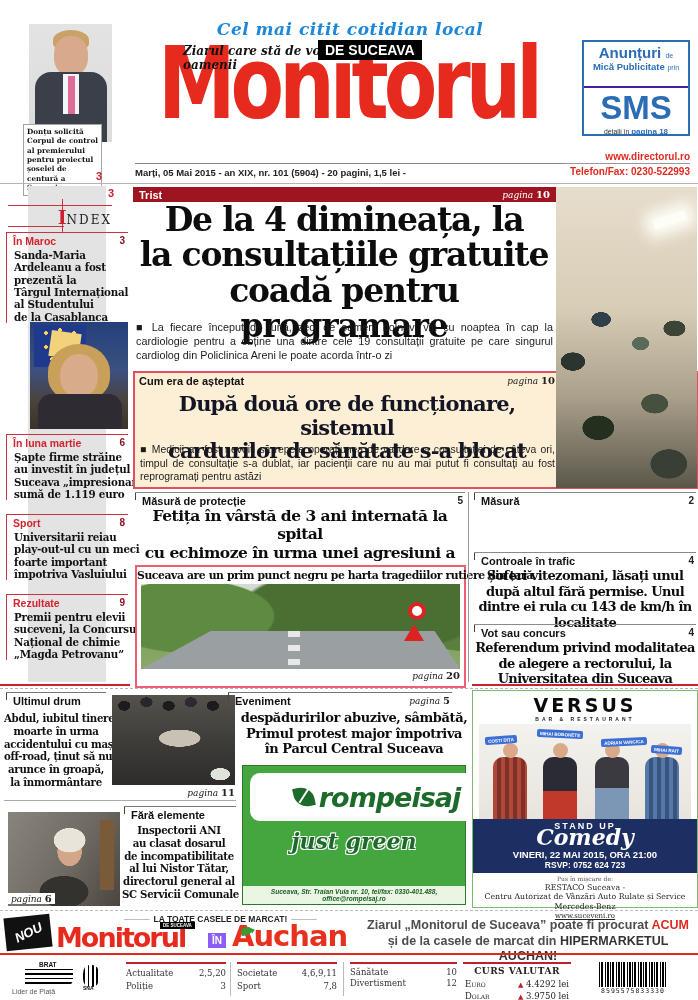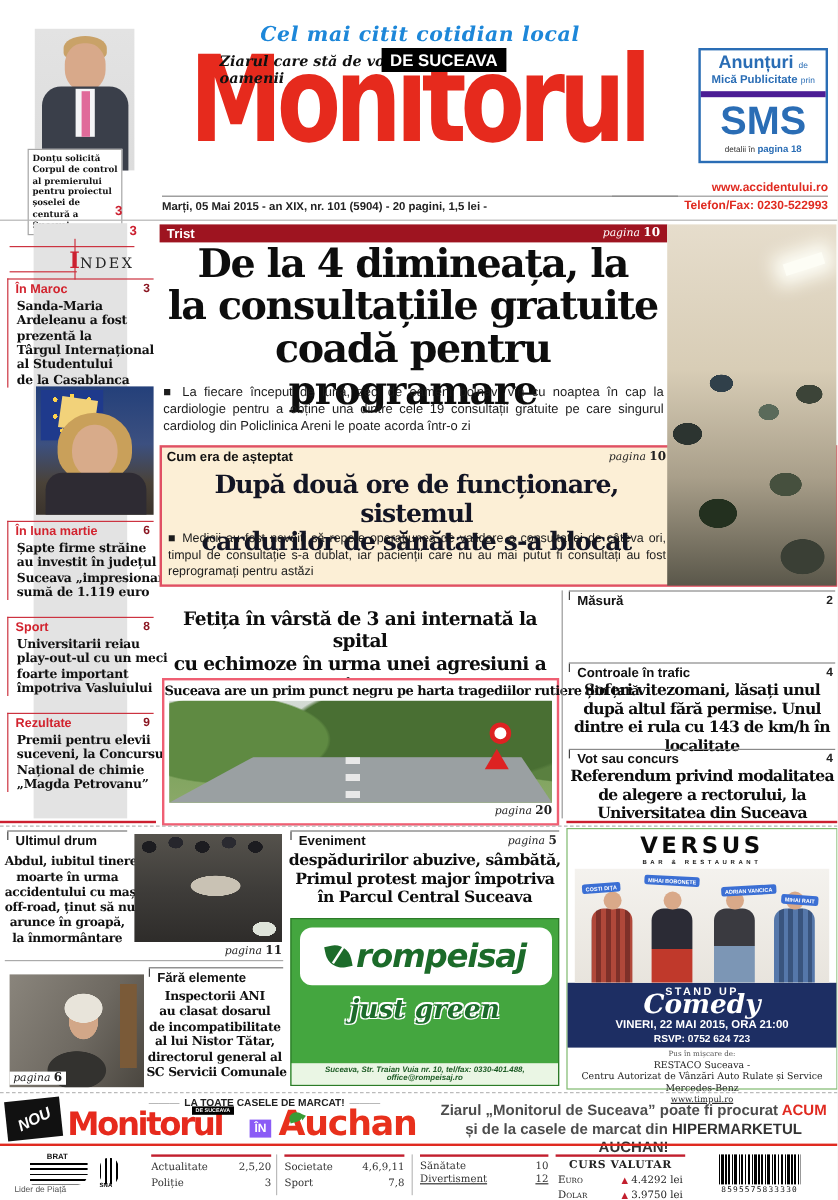--- a/index.html
+++ b/index.html
@@ -23,21 +23,21 @@
   .pol-suit { position:absolute; left:6px; top:48px; width:72px; height:70px; background:#3a3f4a; border-radius:16px 16px 0 0; }
   .pol-shirt{ position:absolute; left:34px; top:50px; width:16px; height:40px; background:#f4f4f6; }
   .pol-tie  { position:absolute; left:39px; top:52px; width:7px; height:38px; background:#e06a9a; }
   .photo-caption { left:23px; top:124px; width:79px; background:#fff; border:1px solid #a5a5a5;
     font:bold 7.2px/1.3 "DejaVu Serif", serif; color:#111; padding:2px 3px; }
   .caption-page { left:23px; top:170px; width:79px; text-align:right; color:#cc2030; font:bold 11px "Liberation Sans", sans-serif; }
   .sms-box { left:582px; top:40px; width:108px; height:96px; border:2px solid #2a6db5; background:#fff; text-align:center; }
   .sms-l1 { font:bold 15px "Liberation Sans", sans-serif; color:#2a6db5; margin-top:2px; }
   .sms-l1 .sfx, .sms-l2 .sfx { font:normal 7px "Liberation Sans", sans-serif; color:#2a6db5; }
   .sms-l2 { font:bold 9.5px "Liberation Sans", sans-serif; color:#2a6db5; }
-  .sms-big { font:bold 33px/1 "Liberation Sans", sans-serif; color:#2a6db5; border-top:5px solid #4c1d95; margin-top:4px; padding-top:3px; }
+  .sms-big { font:bold 33px/1 "Liberation Sans", sans-serif; color:#2a6db5; border-top:2px solid #4c1d95; margin-top:14px; padding-top:3px; }
   .sms-det { font:6.8px "Liberation Sans", sans-serif; color:#333; margin-top:3px; }
   .sms-det b { color:#2a6db5; font-size:8px; }
   .site-url { right:8px; top:151px; width:180px; text-align:right; color:#e02a20; font:bold 10px "Liberation Sans", sans-serif; }
   .url-rule { right:8px; top:163px; width:180px; border-top:1px solid #999; }
   .phone    { right:8px; top:166px; width:180px; text-align:right; color:#e02a20; font:bold 10px "Liberation Sans", sans-serif; }
   .dateline { left:135px; top:163px; width:430px; text-align:left; border-top:1px solid #888;
     padding-top:3px; font:bold 9.5px "Liberation Sans", sans-serif; color:#222; }
   .header-rule { left:0; top:183px; width:698px; border-top:1px solid #b5b5b5; }
 
   
@@ -169,21 +169,21 @@
   .c-date  { font:bold 9.5px "Liberation Sans", sans-serif; margin-top:1px; }
   .c-rsvp  { font:bold 8.5px "Liberation Sans", sans-serif; }
   .versus-foot { font:7.8px/1.25 "DejaVu Serif", serif; color:#222; margin-top:2px; }
   .versus-foot .tiny { font-size:6px; color:#555; }
   .versus-foot .site { text-decoration:underline; font-size:7px; }
 
   
   .event-head { left:240px; top:710px; width:228px; text-align:center; color:#0d0d0d;
     font:bold 13px/1.2 "DejaVu Serif", serif; letter-spacing:-0.4px; }
   .romp-ad { left:242px; top:765px; width:224px; height:140px; background:#44a63f; border:1px solid #2c7a28; }
-  .romp-panel { position:absolute; left:7px; top:7px; width:210px; height:48px; background:#fff; border-radius:10px;
+  .romp-panel { position:absolute; left:7px; top:7px; width:254px; height:48px; background:#fff; border-radius:10px;
     display:flex; align-items:center; justify-content:center; }
   .leaf { width:20px; height:20px; background:#1c6b2a; border-radius:0 70% 0 70%; transform:rotate(-12deg); margin-right:5px; position:relative; }
   .leaf::after { content:""; position:absolute; left:2px; top:8px; width:16px; height:2px; background:#fff; transform:rotate(-45deg); }
   .romp-word { font:bold italic 27px "DejaVu Sans", sans-serif; color:#1c6b2a; letter-spacing:-1px; }
   .romp-slogan { position:absolute; left:0; top:62px; width:100%; text-align:center;
     font:italic bold 22px "DejaVu Serif", serif; color:#1c6b2a;
     text-shadow:1px 1px 0 #fff,-1px -1px 0 #fff,1px -1px 0 #fff,-1px 1px 0 #fff; }
   .romp-addr { position:absolute; left:0; bottom:0; width:100%; background:#eaf6e4; color:#1c5a24;
     font:italic bold 6.6px "Liberation Sans", sans-serif; text-align:center; padding:2px 0; }
 
@@ -252,21 +252,21 @@
   </div>
   <div class="abs photo-caption">Donțu solicită Corpul de control al premierului pentru proiectul șoselei de centură a Sucevei</div>
   <div class="abs caption-page">3</div>
 
   <div class="abs sms-box">
     <div class="sms-l1"><span>Anunțuri</span> <span class="sfx">de</span></div>
     <div class="sms-l2"><span>Mică Publicitate</span> <span class="sfx">prin</span></div>
     <div class="sms-big">SMS</div>
     <div class="sms-det"><span>detalii în</span> <b>pagina 18</b></div>
   </div>
-  <div class="abs site-url">www.accidentului.ro</div>
+  <div class="abs site-url">www.directorul.ro</div>
   <div class="abs url-rule"></div>
   <div class="abs phone">Telefon/Fax: 0230-522993</div>
   <div class="abs dateline">Marți, 05 Mai 2015 - an XIX, nr. 101 (5904) - 20 pagini, 1,5 lei -</div>
   <div class="abs header-rule"></div>
 
   <div class="abs gray-stripe"></div>
   <div class="abs index-page3">3</div>
   <div class="abs ix-h1"></div>
   <div class="abs ix-h2"></div>
   <div class="abs ix-v"></div>
@@ -350,20 +350,24 @@
       <span class="s2-kick">Cum era de așteptat</span>
       <span class="pageref"><span class="lbl">pagina</span> <span class="num">10</span></span>
     </div>
     <div class="headline2">
       <div>După două ore de funcționare, sistemul</div>
         <div>cardurilor de sănătate s-a blocat</div>
     </div>
     <div class="deck deck2">■ Medicii au fost nevoiți să repete operațiunea de validare a consultației de câteva ori, timpul de consultație s-a dublat, iar pacienții care nu au mai putut fi consultați au fost reprogramați pentru astăzi</div>
   </div>
 
+  <div class="kickrow" style="left:135px; top:492px; width:330px;">
+    <span class="kick">Măsură de protecție</span>
+    <span class="pg">5</span>
+  </div>
   <div class="abs headline3">
     <div>Fetița în vârstă de 3 ani internată la spital</div>
       <div>cu echimoze în urma unei agresiuni a ajuns</div>
       <div>în grija unui „părinte de profesie”</div>
   </div>
   <div class="abs road-box">
     <div class="road-head">Suceava are un prim punct negru pe harta tragediilor rutiere din țară</div>
     <div class="road-photo">
       <div class="road-strip"></div>
       <div class="sign1"></div>
@@ -416,21 +420,21 @@
   </div>
   <div class="b-text" style="left:122px; top:824px; width:114px;">
     <div class="ln">Inspectorii ANI</div>
       <div class="ln">au clasat dosarul</div>
     <div class="ln">de incompatibilitate</div>
       <div class="ln">al lui Nistor Tătar,</div>
     <div class="ln">directorul general al</div>
       <div class="ln">SC Servicii Comunale SA</div>
   </div>
 
-  <div class="kickrow" style="left:242px; top:692px; width:224px; border-top-color:#777;">
+  <div class="kickrow" style="left:228px; top:692px; width:224px; border-top-color:#777;">
     <span class="kick">Eveniment</span>
     <span class="pageref"><span class="lbl">pagina</span> <span class="num">5</span></span>
   </div>
   <div class="abs event-head">
     <div>despăduririlor abuzive, sâmbătă,</div>
       <div>Primul protest major împotriva</div>
       <div>în Parcul Central Suceava</div>
   </div>
   <div class="abs romp-ad">
     <div class="romp-panel">
@@ -458,21 +462,21 @@
       <div class="standup">STAND UP</div>
       <div class="comedy">Comedy</div>
       <div class="c-date">VINERI, 22 MAI 2015, ORA 21:00</div>
       <div class="c-rsvp">RSVP: 0752 624 723</div>
     </div>
     <div class="versus-foot">
       <div class="tiny">Pus în mișcare de:</div>
       <div>RESTACO Suceava -</div>
       <div>Centru Autorizat de Vânzări Auto Rulate și Service</div>
       <div>Mercedes-Benz</div>
-      <div class="site">www.timpul.ro</div>
+      <div class="site">www.suceveni.ro</div>
     </div>
   </div>
 
   <div class="abs auchan-band">
     <div class="nou-badge">
         <span>NOU</span>
       </div>
     <div class="marcat-line">LA TOATE CASELE DE MARCAT!</div>
     <div class="mon-logo">Monitorul</div>
     <div class="mon-sub">DE SUCEAVA</div>
@@ -515,21 +519,21 @@
           <span>Sport</span>
           <span>7,8</span>
         </div>
     </div>
     <div class="fsep" style="left:343px;"></div>
     <div class="fcol fc3">
       <div class="frow" style="line-height:1.25;">
           <span>Sănătate</span>
           <span>10</span>
         </div>
-      <div class="frow" style="line-height:1.25;text-decoration:underline;">
+      <div class="frow" style="line-height:1.25;">
           <span>Divertisment</span>
           <span>12</span>
         </div>
       <div class="frow" style="line-height:1.25;margin-top:44px;">
           <span>Religie</span>
           <span>13</span>
         </div>
     </div>
 
     <div class="currency">

